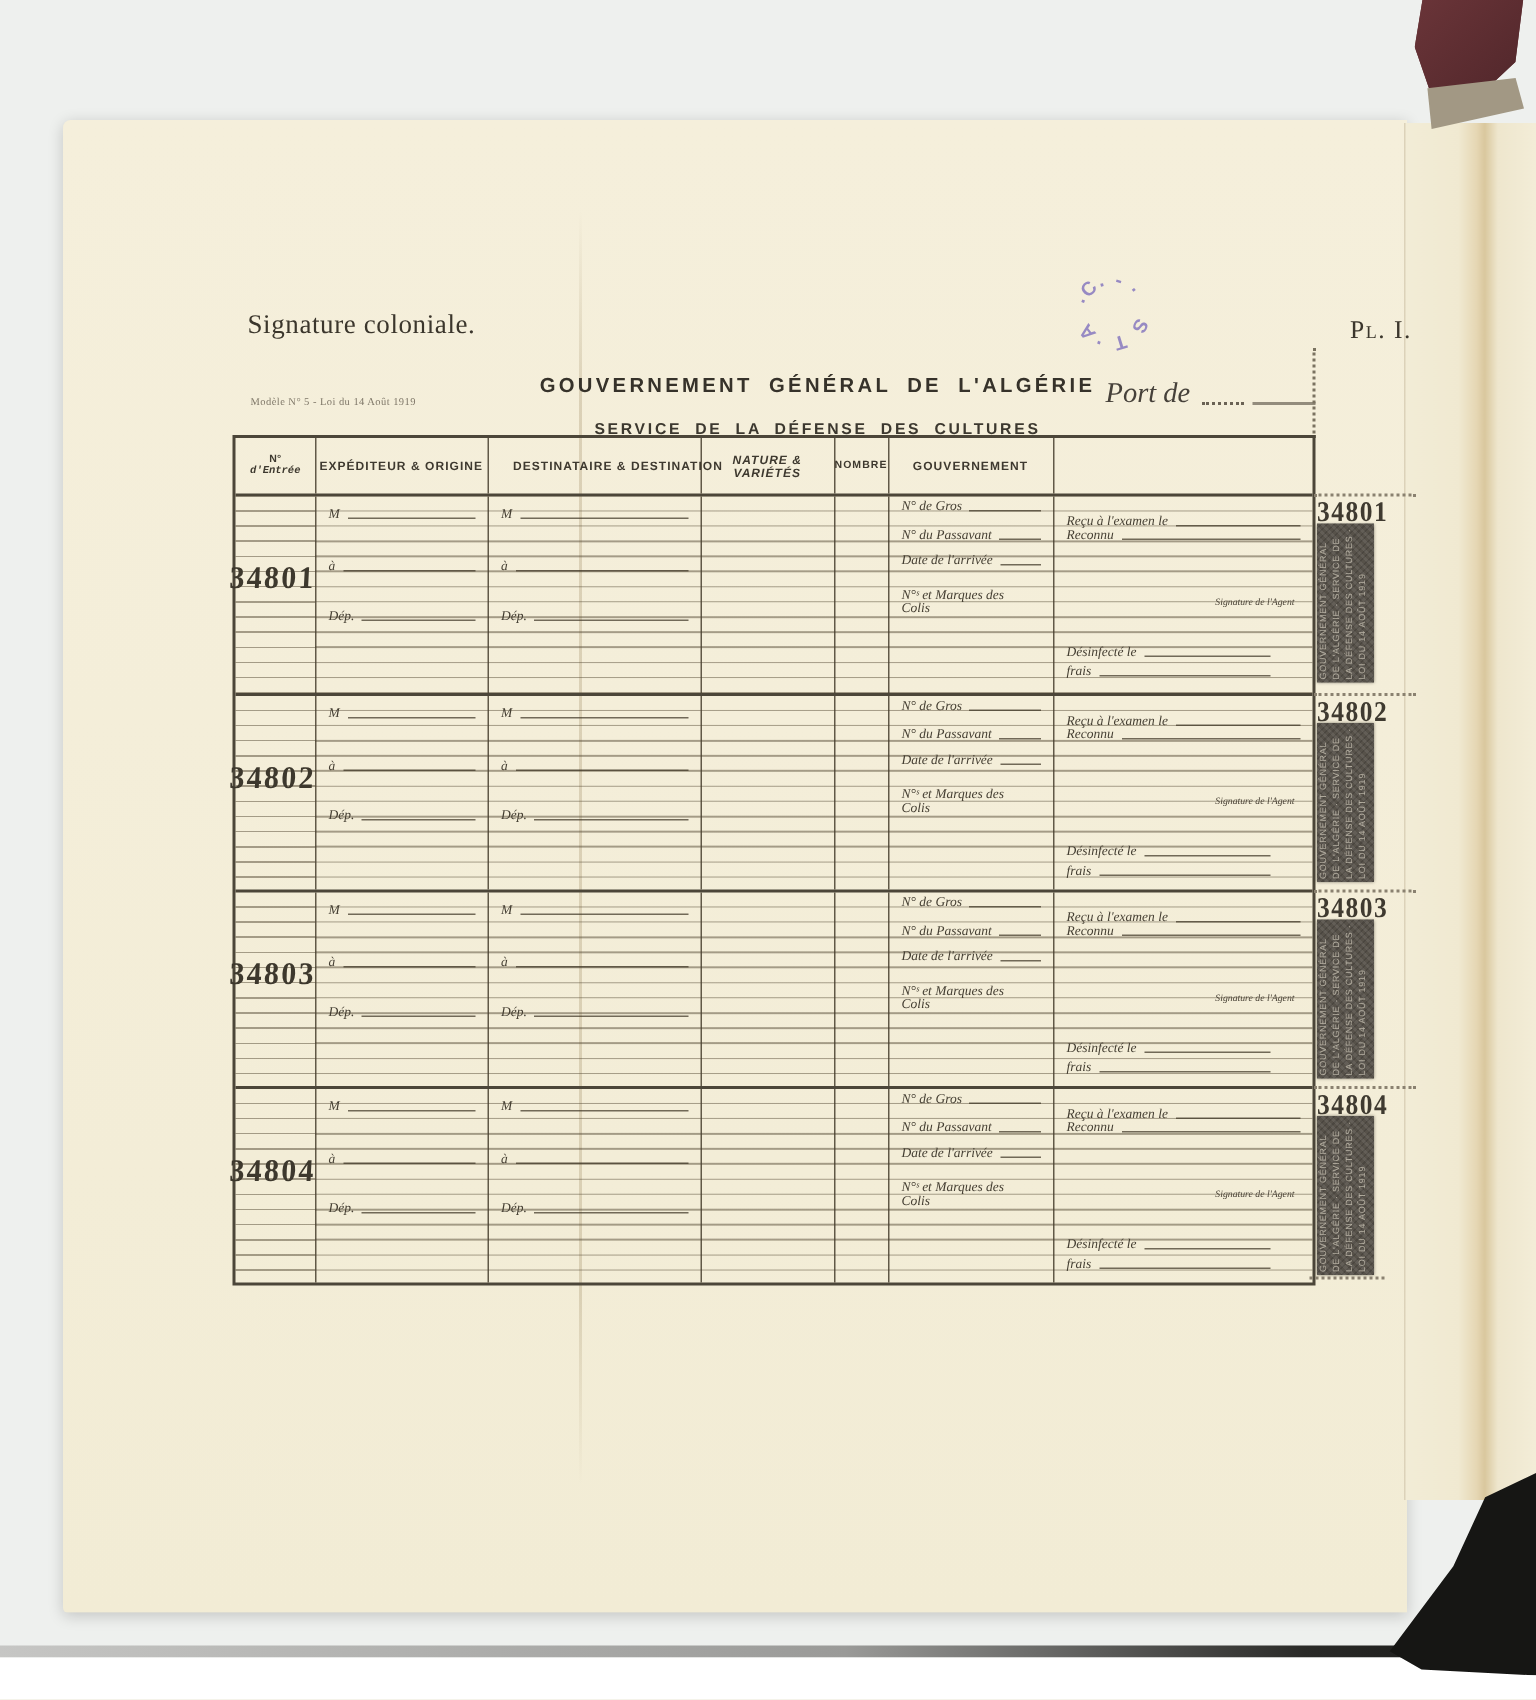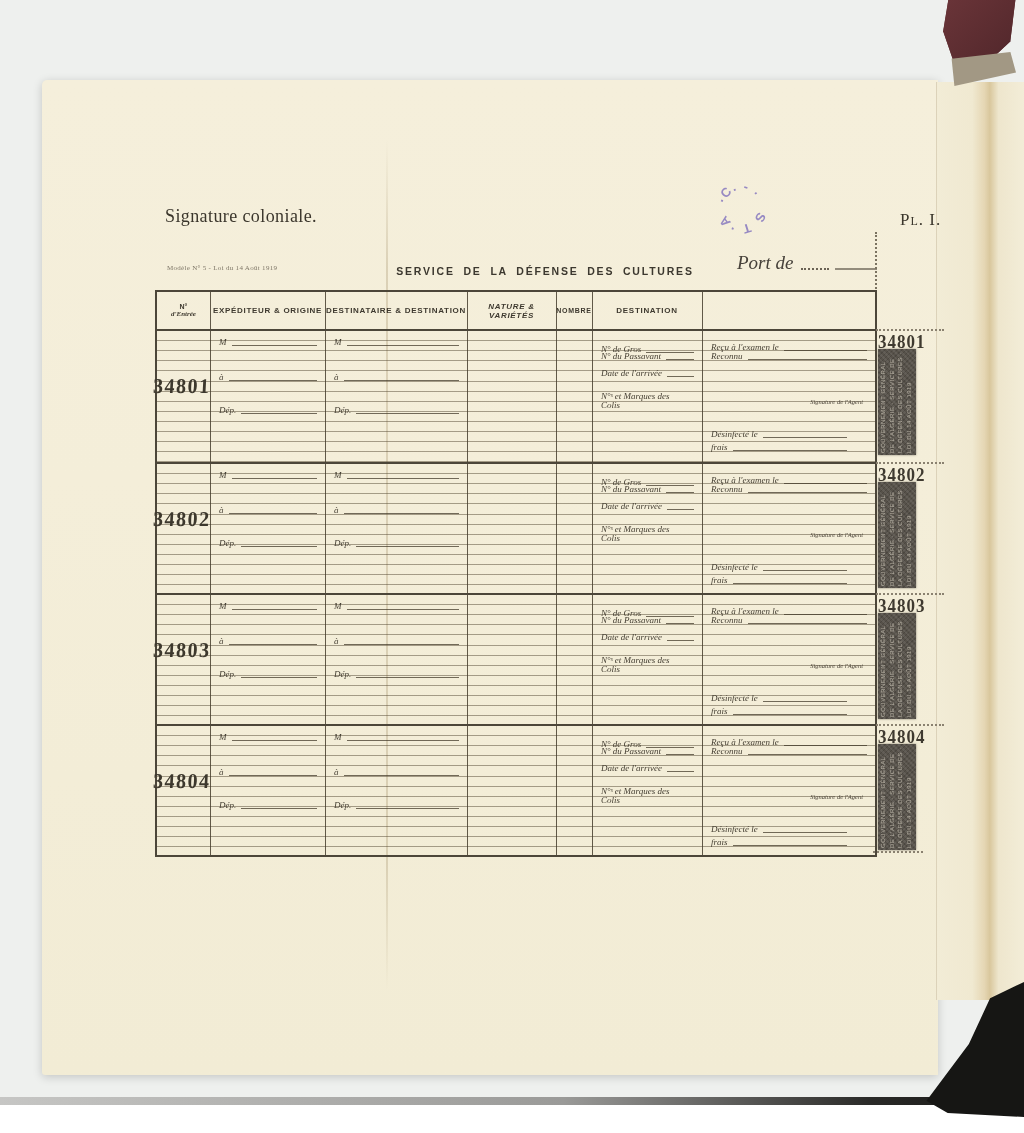--- a/index.html
+++ b/index.html
@@ -49,42 +49,42 @@
   #form-table{left:155px;top:290px;width:718px;height:563px;
     border:2px solid #4c4639;box-sizing:content-box;}
   .vline{position:absolute;top:0;bottom:0;border-left:1px solid rgba(70,62,46,.85);}
   
   #thead{position:absolute;left:0;top:0;width:718px;height:39px;border-bottom:2px solid #4c4639;box-sizing:border-box;}
   .hcell{position:absolute;top:0;bottom:0;display:flex;flex-direction:column;
     align-items:center;justify-content:center;text-align:center;
     font-family:"Liberation Sans",sans-serif;font-weight:bold;color:#3e392f;}
   .hcell .one{font-size:8px;letter-spacing:.7px;}
   .h-entry .l1{font-size:7px;}
-  .h-entry .l2{font-size:7px;font-family:Liberation Serif, serif;font-style:italic;font-weight:bold;}
+  .h-entry .l2{font-size:7px;font-family:Liberation Mono, monospace;font-style:italic;font-weight:bold;}
   
   #blocks{position:absolute;left:0;top:39px;width:718px;}
   .block{position:relative;width:718px;height:131px;box-sizing:border-box;}
   .block + .block{border-top:2px solid #4c4639;}
   .cell{position:absolute;top:0;bottom:0;box-sizing:border-box;
     background-image:repeating-linear-gradient(to bottom,transparent 0,transparent 9.1px,rgba(84,73,52,.5) 9.1px,rgba(84,73,52,.5) 10.1px);}
   .cell.bl{border-left:1px solid rgba(70,62,46,.85);}
   .c-entry{left:0;width:53px;}
   .c-sender{left:53px;width:115px;}
   .c-recipient{left:168px;width:142px;}
   .c-nature{left:310px;width:89px;}
   .c-nombre{left:399px;width:36px;}
   .c-obsl{left:435px;width:110px;}
   .c-obsr{left:545px;width:173px;}
   .big-num{position:absolute;left:-4px;top:44px;font-size:20px;font-weight:bold;
     letter-spacing:1.5px;color:#3d382d;transform:skewX(-3deg) scaleY(1.05);white-space:nowrap;}
   .lbl{position:absolute;left:8px;right:6px;display:flex;align-items:flex-end;
     font-size:9px;font-style:italic;color:#443e32;line-height:1;}
   .lbl .fl{flex:1;border-bottom:1px solid rgba(62,54,38,.72);margin:0 2px 1px 5px;}
   .lbl-m{top:7px;} .lbl-a{top:42px;} .lbl-dep{top:75px;}
-  .lbl-gros{top:14px;font-style:italic;} .lbl-passavant{top:21px;} .lbl-arrivee{top:38px;} .lbl-colis{top:61px;}
+  .lbl-gros{top:2px;font-style:italic;} .lbl-passavant{top:21px;} .lbl-arrivee{top:38px;} .lbl-colis{top:61px;}
   .lbl-recu{top:2px;margin-top:10px;} .lbl-reconnu{top:21px;}
   .lbl-desinfecte{top:99px;right:26px;} .lbl-frais{top:112px;right:26px;}
   .lbl-signature{position:absolute;right:12px;top:67px;font-size:6.5px;font-style:italic;color:#4c4539;}
   
   .stub{position:absolute;left:721px;top:0;width:58px;height:131px;}
   .tear{position:absolute;left:-2px;top:-2px;width:68px;border-top:2px dotted #8a8170;}
   .stub-num{position:absolute;left:0;top:1px;font-size:17px;font-weight:bold;
     letter-spacing:1px;color:#3f3a30;transform:scaleY(1.12);white-space:nowrap;}
   .stub-stamp{position:absolute;left:0;top:18px;width:38px;height:106px;background:#57524a;
     background-image:repeating-linear-gradient(45deg,rgba(255,255,255,.07) 0 2px,transparent 2px 4px),
@@ -101,20 +101,21 @@
 <div class="abs" id="book-page"></div>
 <div class="abs" id="page-stack"></div>
 <div class="abs" id="cover-corner"></div>
 <div class="abs" id="cover-sliver"></div>
 <div class="abs" id="crease"></div>
 
 <div class="abs" id="journal-label">Signature coloniale.</div>
 <div class="abs" id="model-note">Modèle N° 5 - Loi du 14 Août 1919</div>
 <div class="abs" id="plate-label">Pl. I.</div>
 <div class="abs" id="doc-title">
+  <div class="t1">GOUVERNEMENT GÉNÉRAL DE L'ALGÉRIE</div>
   <div class="t2">SERVICE DE LA DÉFENSE DES CULTURES</div>
 </div>
 <div class="abs" id="port-line">
   <span>Port de</span>
   <span class="blank1"></span>
   <span class="blank2"></span>
 </div>
 <div class="abs" id="plate-dotted"></div>
 <div class="abs" id="stamp">
     <span style="left: 8.65081px; top: 7.27913px; transform: rotate(-48deg);">C</span>
@@ -130,31 +131,31 @@
 
 <div class="abs" id="form-table">
   <div id="thead">
     <div class="hcell h-entry" style="left:0;width:53px;">
       <div class="l1">N°</div>
       <div class="l2">d'Entrée</div>
     </div>
     <div class="hcell" style="left:53px;width:115px;text-align:center;">
       <div class="one">EXPÉDITEUR &amp; ORIGINE</div>
     </div>
-    <div class="hcell" style="left:168px;width:142px;">
+    <div class="hcell" style="left:184px;width:142px;">
       <div class="one">DESTINATAIRE &amp; DESTINATION</div>
     </div>
     <div class="hcell" style="left:310px;width:89px;font-style:italic;">
       <div class="one">NATURE &amp; VARIÉTÉS</div>
     </div>
     <div class="hcell" style="left:399px;width:36px;">
       <div class="one" style="font-size:7px;">NOMBRE</div>
     </div>
     <div class="hcell" style="left:435px;width:110px;">
-      <div class="one">DESTINATION</div>
+      <div class="one">GOUVERNEMENT</div>
     </div>
     <div class="hcell" style="left:545px;width:173px;"></div>
     <div class="vline" style="left:53px;"></div>
       <div class="vline" style="left:168px;"></div>
     <div class="vline" style="left:310px;"></div>
       <div class="vline" style="left:399px;"></div>
     <div class="vline" style="left:435px;"></div>
       <div class="vline" style="left:545px;"></div>
   </div>
   <div id="blocks">

